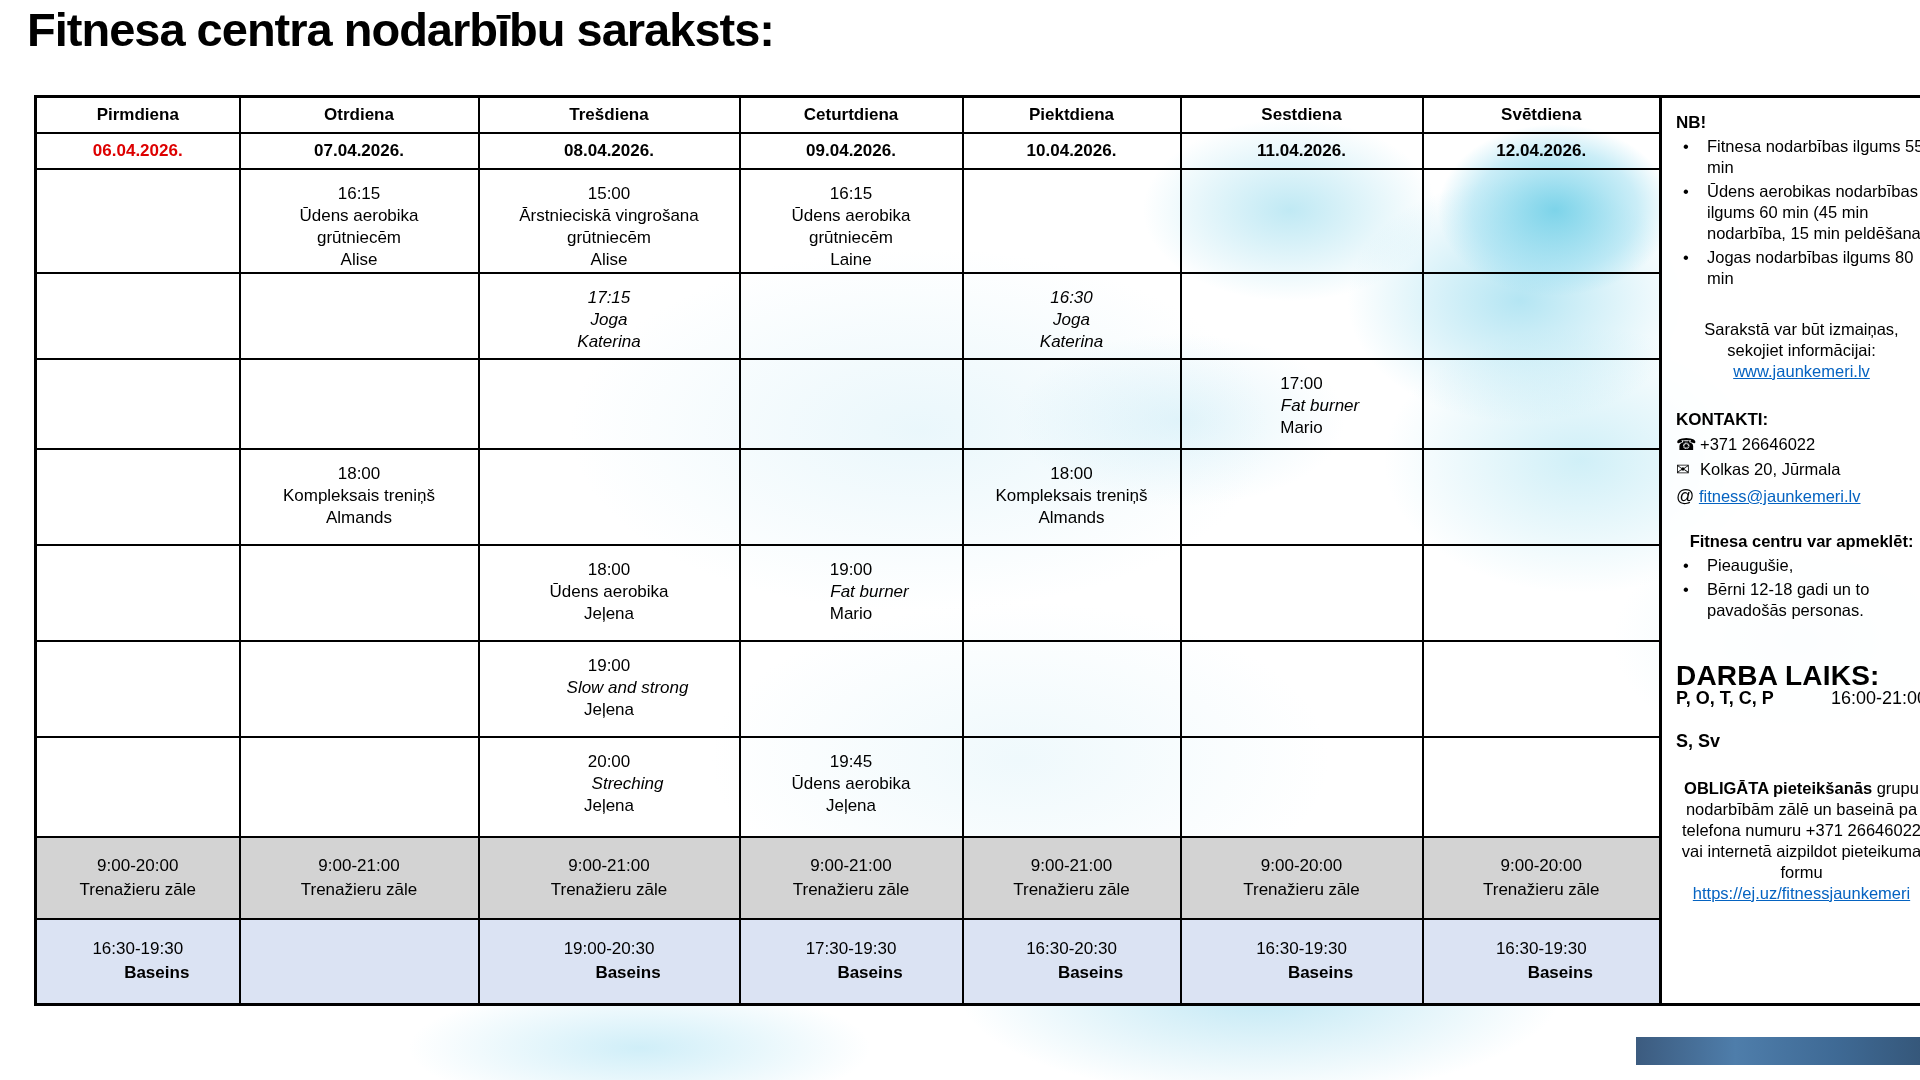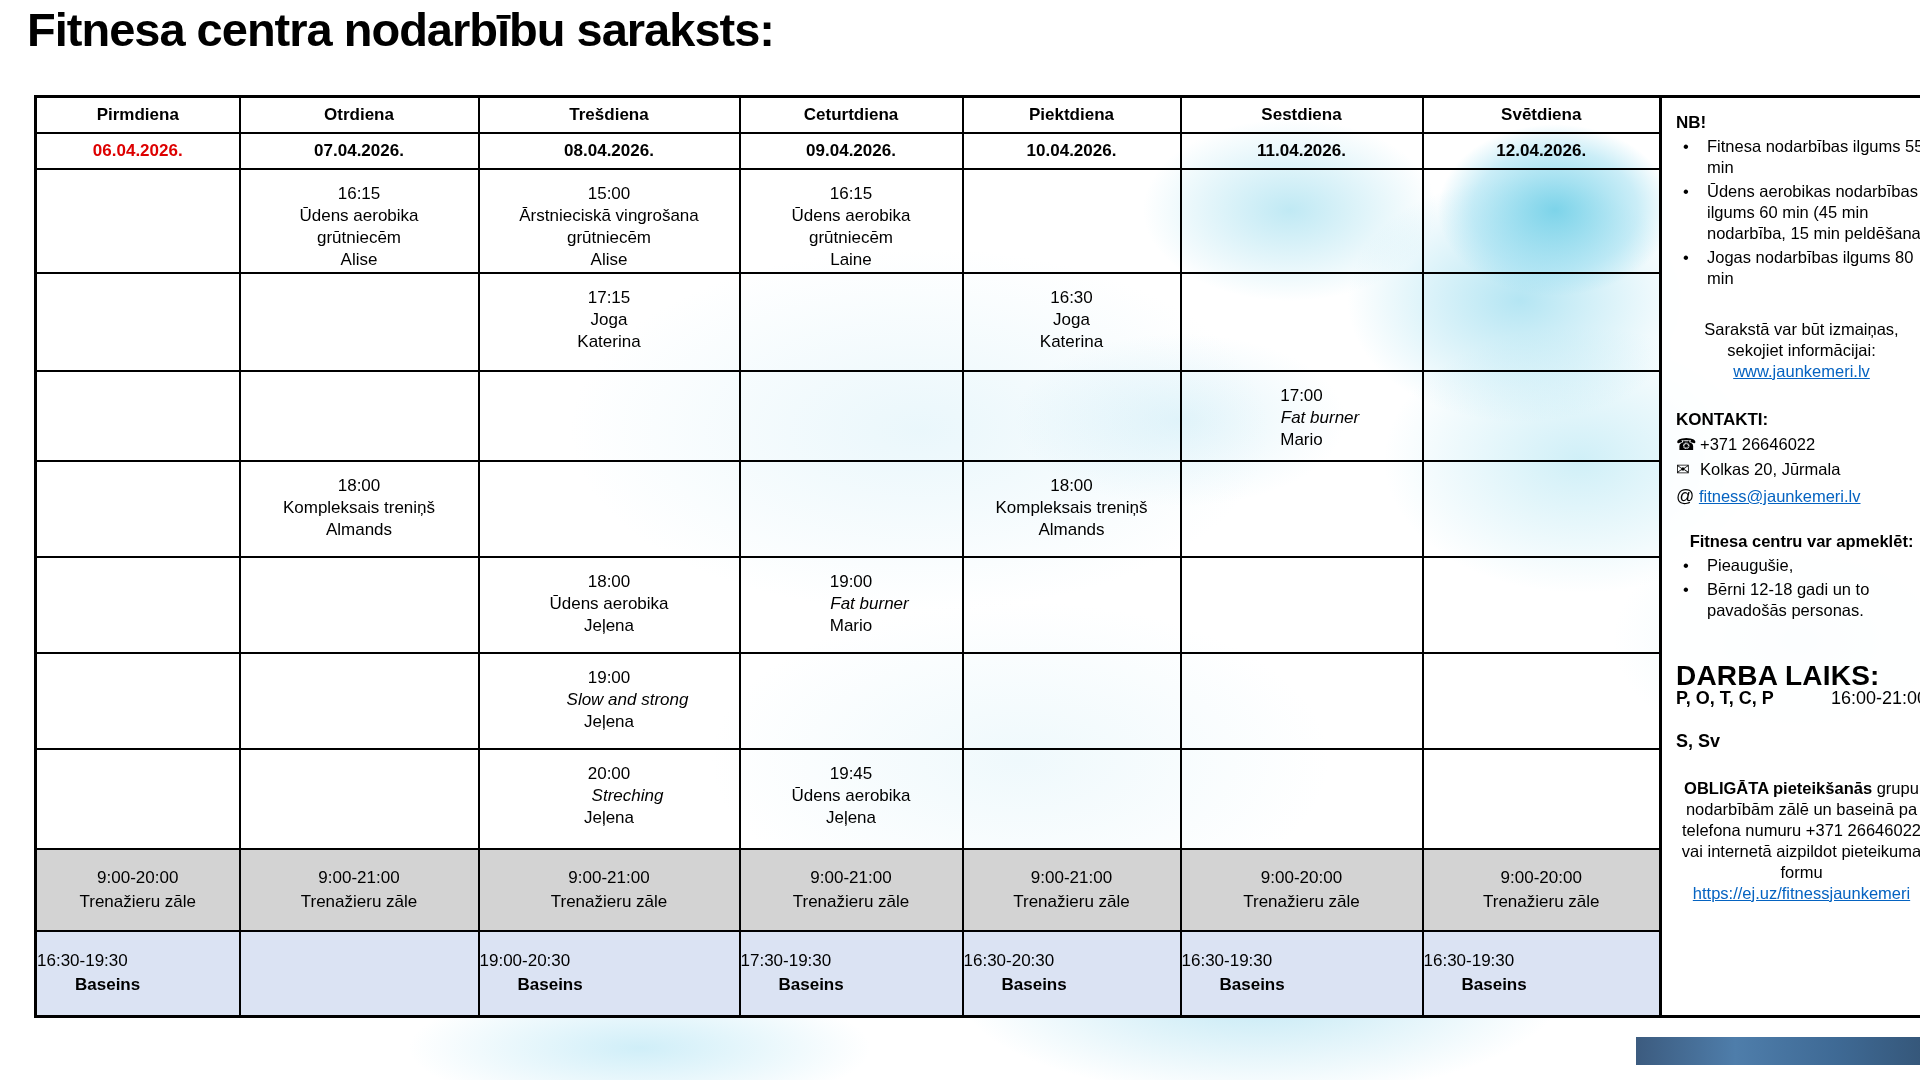--- a/index.html
+++ b/index.html
@@ -39,30 +39,30 @@
 
   table.schedule { border-collapse:collapse; table-layout:fixed; width:1625px; border:3px solid #000; }
   table.schedule th, table.schedule td { border:2px solid #000; padding:0; }
 
   tr.day-row th { height:36px; font-size:17px; font-weight:bold; text-align:center; background:transparent; }
   tr.date-row td { height:36px; font-size:17px; font-weight:bold; text-align:center; }
   tr.date-row td.red { color:#dd0000; }
 
   tr.class-row td { vertical-align:top; text-align:center; font-size:17px; line-height:22px; padding-top:13px; }
   tr.class-row.r1 td { height:104px; }
-  tr.class-row.r2 td { height:98px; }
+  tr.class-row.r2 td { height:86px;font-style:italic; }
   tr.class-row.r3 td { height:90px; }
   tr.class-row.r4 td { height:96px; }
   tr.class-row.r5 td { height:96px; }
   tr.class-row.r6 td { height:96px; }
   tr.class-row.r7 td { height:100px; }
   .line.it { font-style:italic;padding-left:37px; }
 
   tr.gym-row td { height:82px; background:#d3d3d3; text-align:center; vertical-align:middle; font-size:17px; line-height:24px; }
-  tr.pool-row td { height:86px; background:#dbe3f3; vertical-align:middle; font-size:17px; line-height:24px; }
+  tr.pool-row td { height:86px; background:#dbe3f3; text-align:center; vertical-align:middle; font-size:17px; line-height:24px; }
   tr.pool-row .pool-label { font-weight:bold;padding-left:38px; }
 
   aside.sidebar {
     width:283px; border:3px solid #000; border-left:none;
     background:rgba(255,255,255,.84);
     padding:14px 15px 10px 14px;
     font-size:16.5px; line-height:21px;
   }
   .nb-title, .kontakti-title { font-weight:bold; font-size:17px; }
   ul.bullets { list-style:none; margin:3px 0 0 0; padding:0; }

